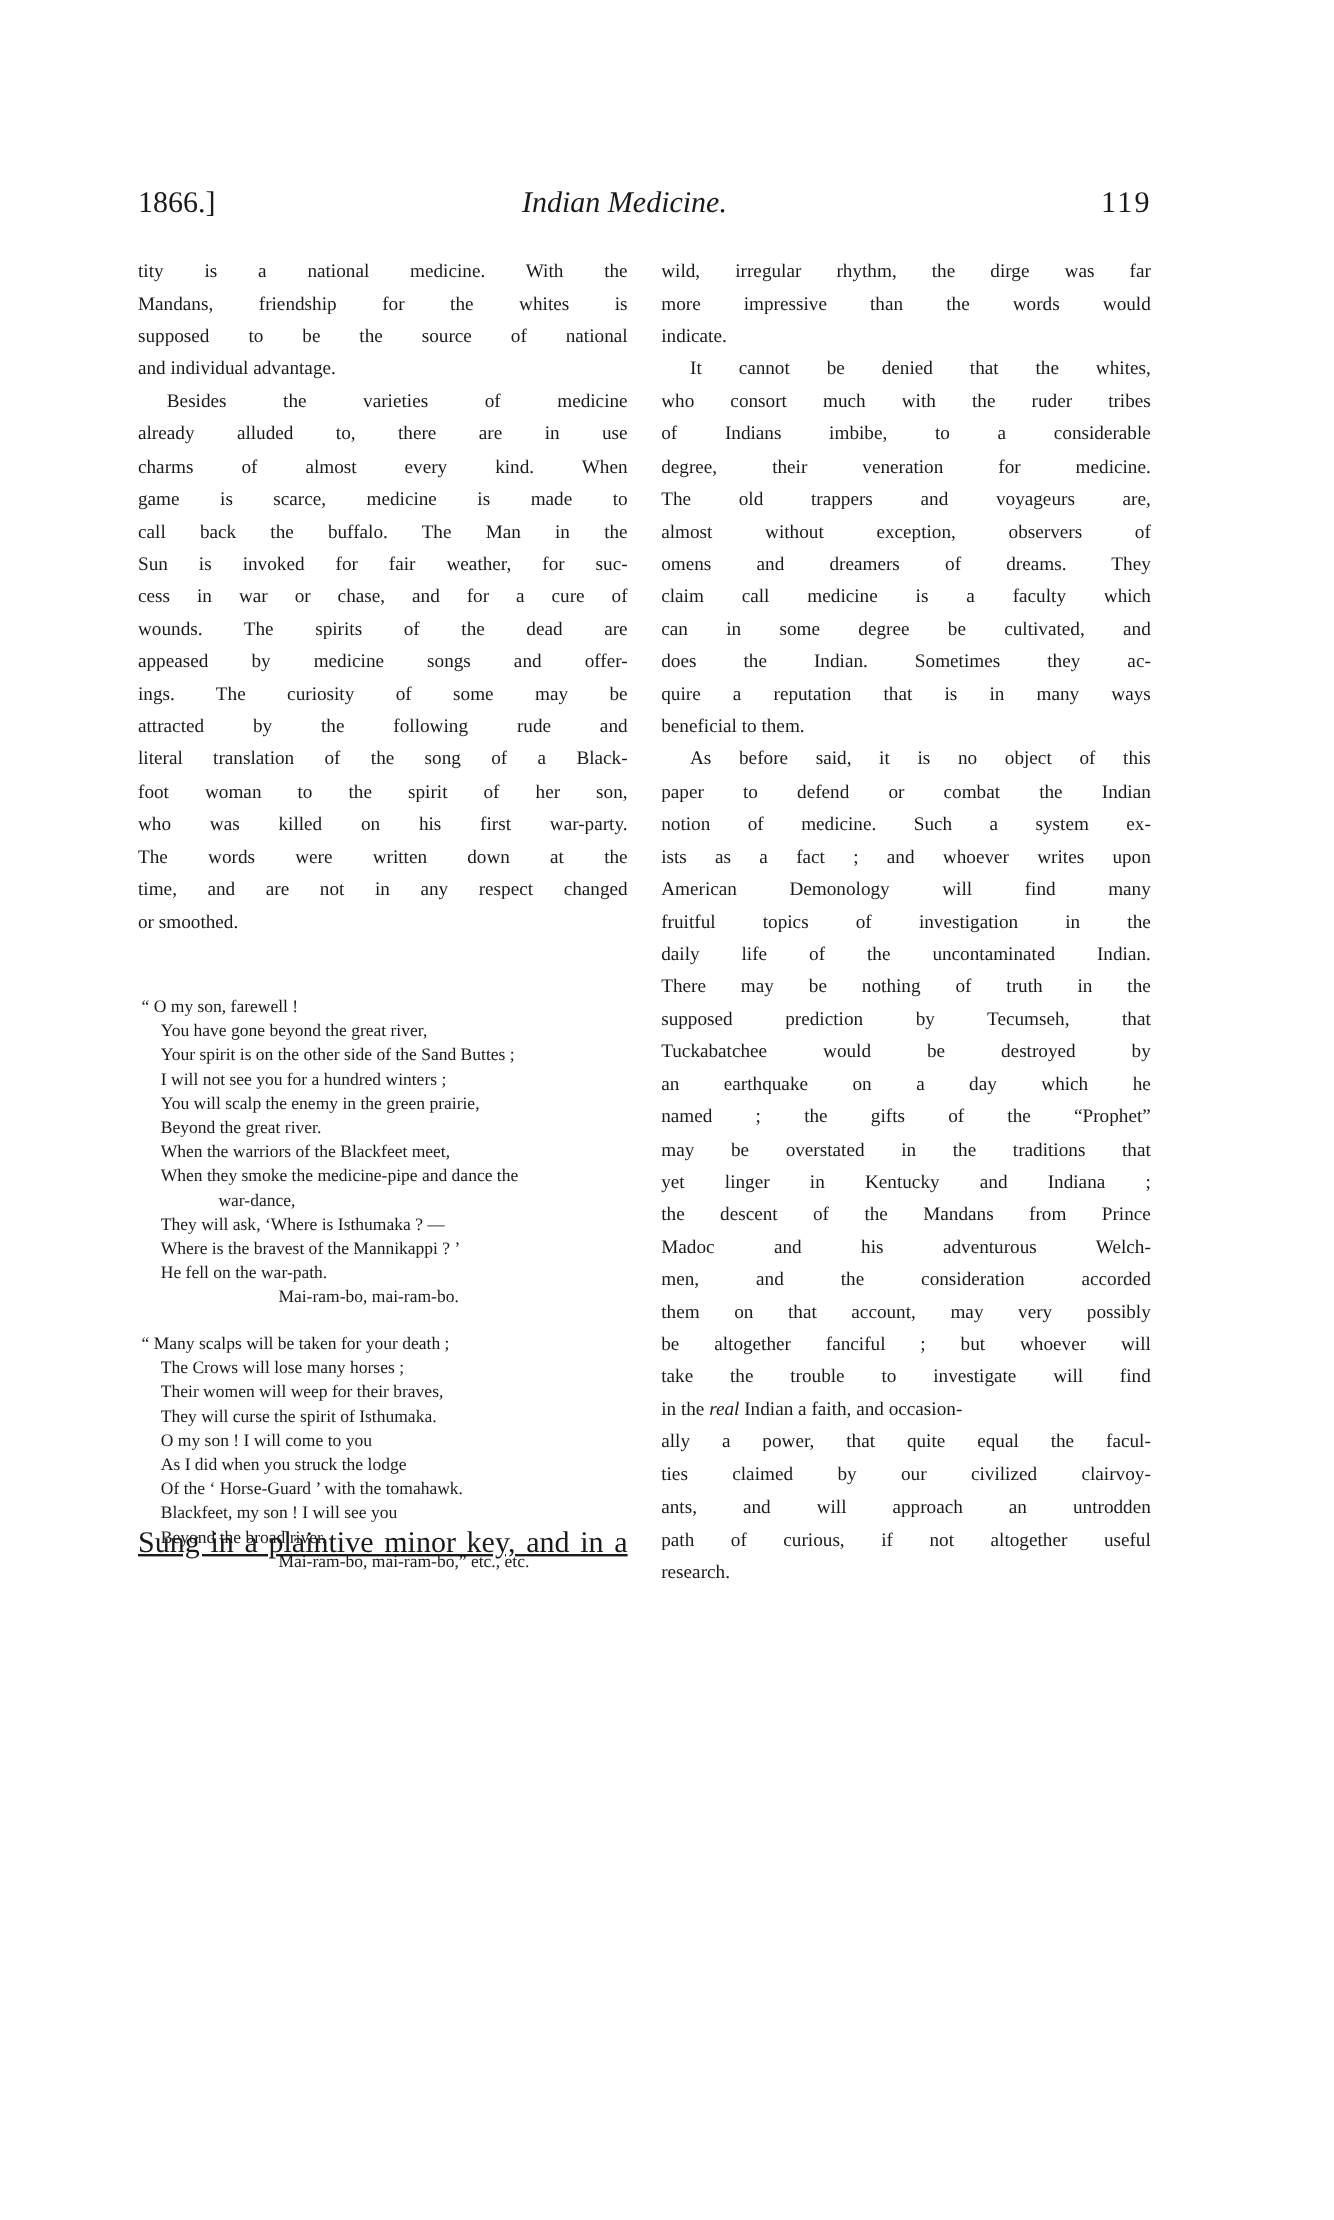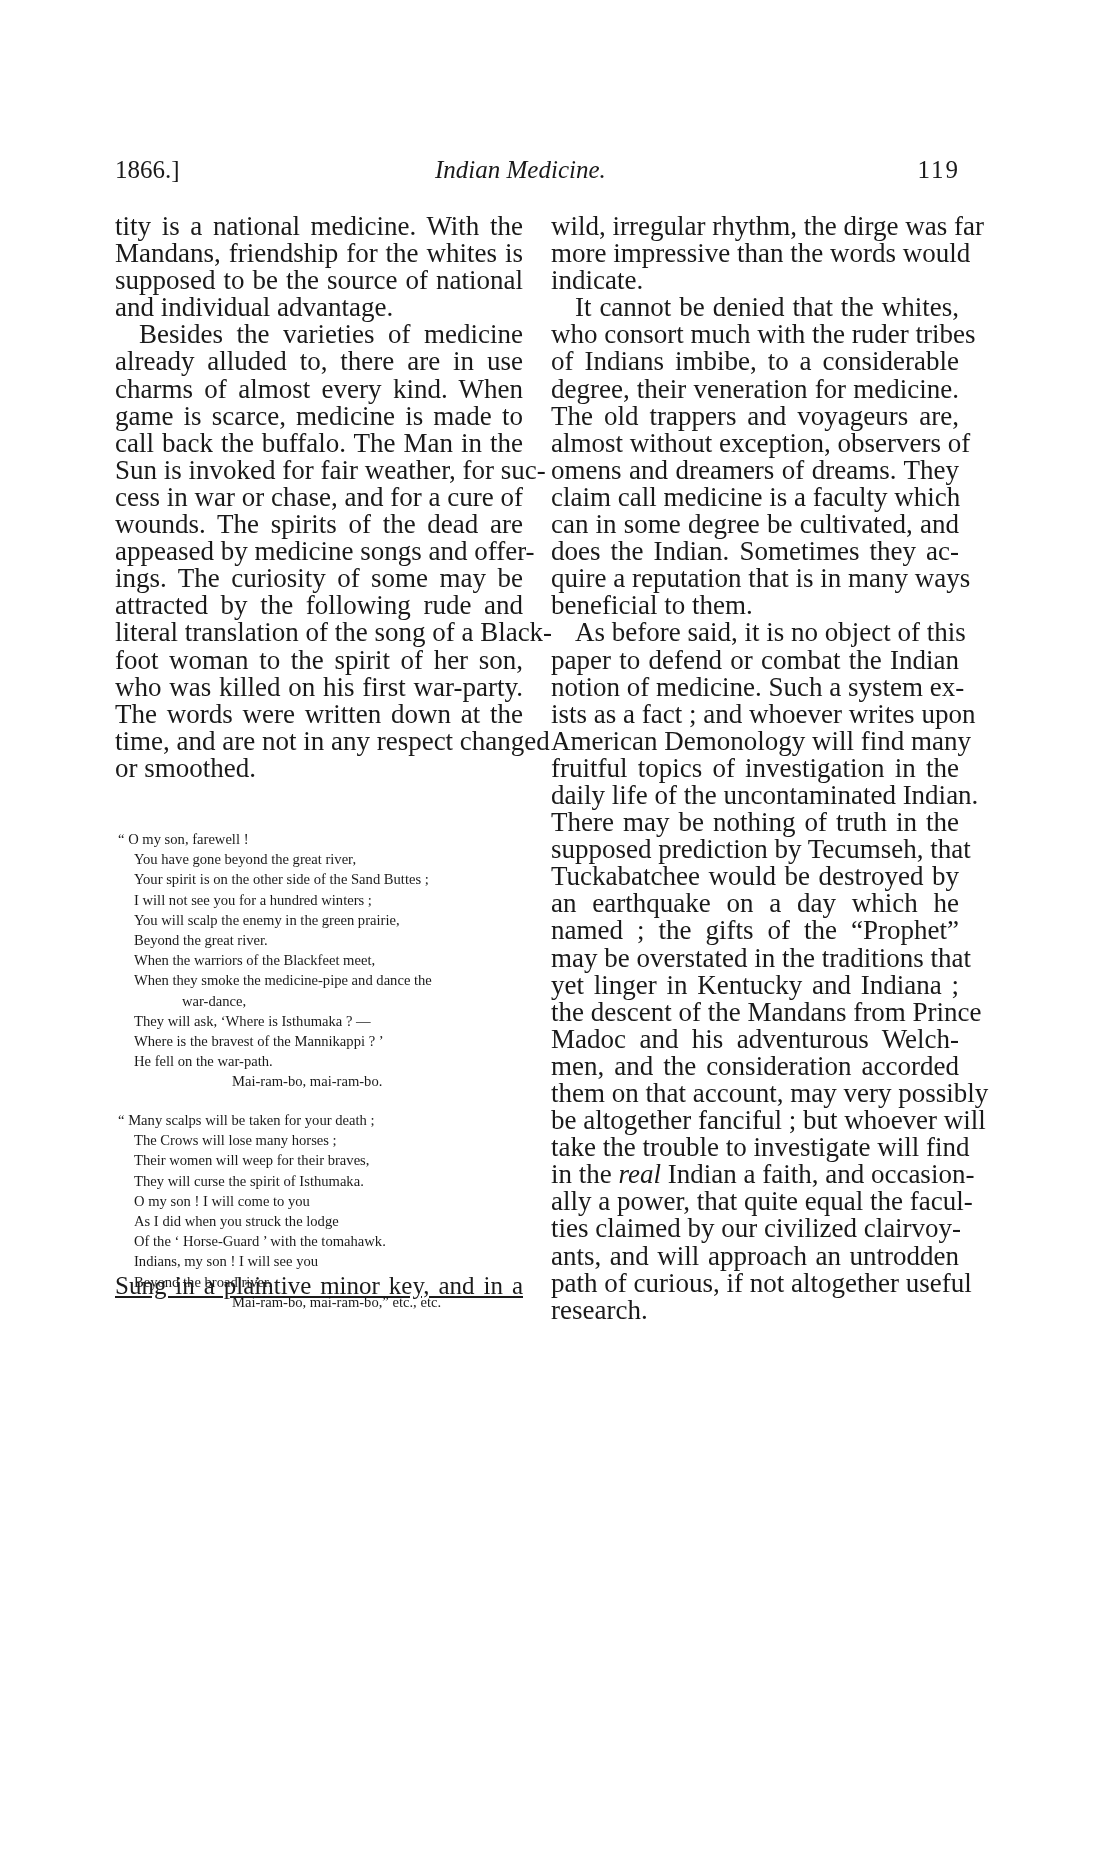--- a/index.html
+++ b/index.html
@@ -2,21 +2,21 @@
 <html><head>
 <meta charset="utf-8">
 <style>
   html, body { margin:0; padding:0; }
   body { width:1112px; height:1850px; background:#ffffff; position:relative; overflow:hidden;
          font-family:"Liberation Serif","DejaVu Serif",serif; color:#1a1a1a; }
   .header { position:absolute; top:156px; left:115px; width:845px; height:36px; font-size:25px; }
   .hdr-year { position:absolute; left:0; top:0; }
   .hdr-title { position:absolute; left:320px; top:0; font-style:italic; }
   .hdr-page { position:absolute; right:0; top:0; letter-spacing:2px;font-family:Liberation Serif, serif; }
-  .col { position:absolute; width:408px; font-size:27px; line-height:27.1px; }
+  .col { position:absolute; width:408px; font-size:16px; line-height:27.1px; }
   .col-left { left:115px; top:213px; }
   .col-right { left:551px; top:213px; }
   .line { display:block; white-space:nowrap; text-align:justify; text-align-last:justify; height:27.1px; }
   .line.last { text-align-last:left; }
   .line.indent { padding-left:24px; }
   .poem { position:absolute; left:118px; width:410px; font-size:14.6px; line-height:20.2px;margin-top:28px; }
   .poem .pl { display:block; white-space:nowrap; padding-left:16px; height:20.2px; }
   .poem .pl.first { padding-left:0; }
   .poem .pl.wrap { padding-left:64px; }
   .poem .pl.refrain { padding-left:114px; }
@@ -73,21 +73,21 @@
 </div>
 
 <div class="poem" style="top:1082px;">
   <span class="pl first">“ Many scalps will be taken for your death ;</span>
   <span class="pl">The Crows will lose many horses ;</span>
   <span class="pl">Their women will weep for their braves,</span>
   <span class="pl">They will curse the spirit of Isthumaka.</span>
   <span class="pl">O my son ! I will come to you</span>
   <span class="pl">As I did when you struck the lodge</span>
   <span class="pl">Of the ‘ Horse-Guard ’ with the tomahawk.</span>
-  <span class="pl">Indians, my son ! I will see you</span>
+  <span class="pl">Blackfeet, my son ! I will see you</span>
   <span class="pl">Beyond the broad river.</span>
   <span class="pl refrain">Mai-ram-bo, mai-ram-bo,” etc., etc.</span>
 </div>
 
 <div class="after-poem">
   <span class="line">Sung in a plaintive minor key, and in a</span>
 </div>
 
 <div class="col col-right">
   <span class="line">wild, irregular rhythm, the dirge was far</span>

